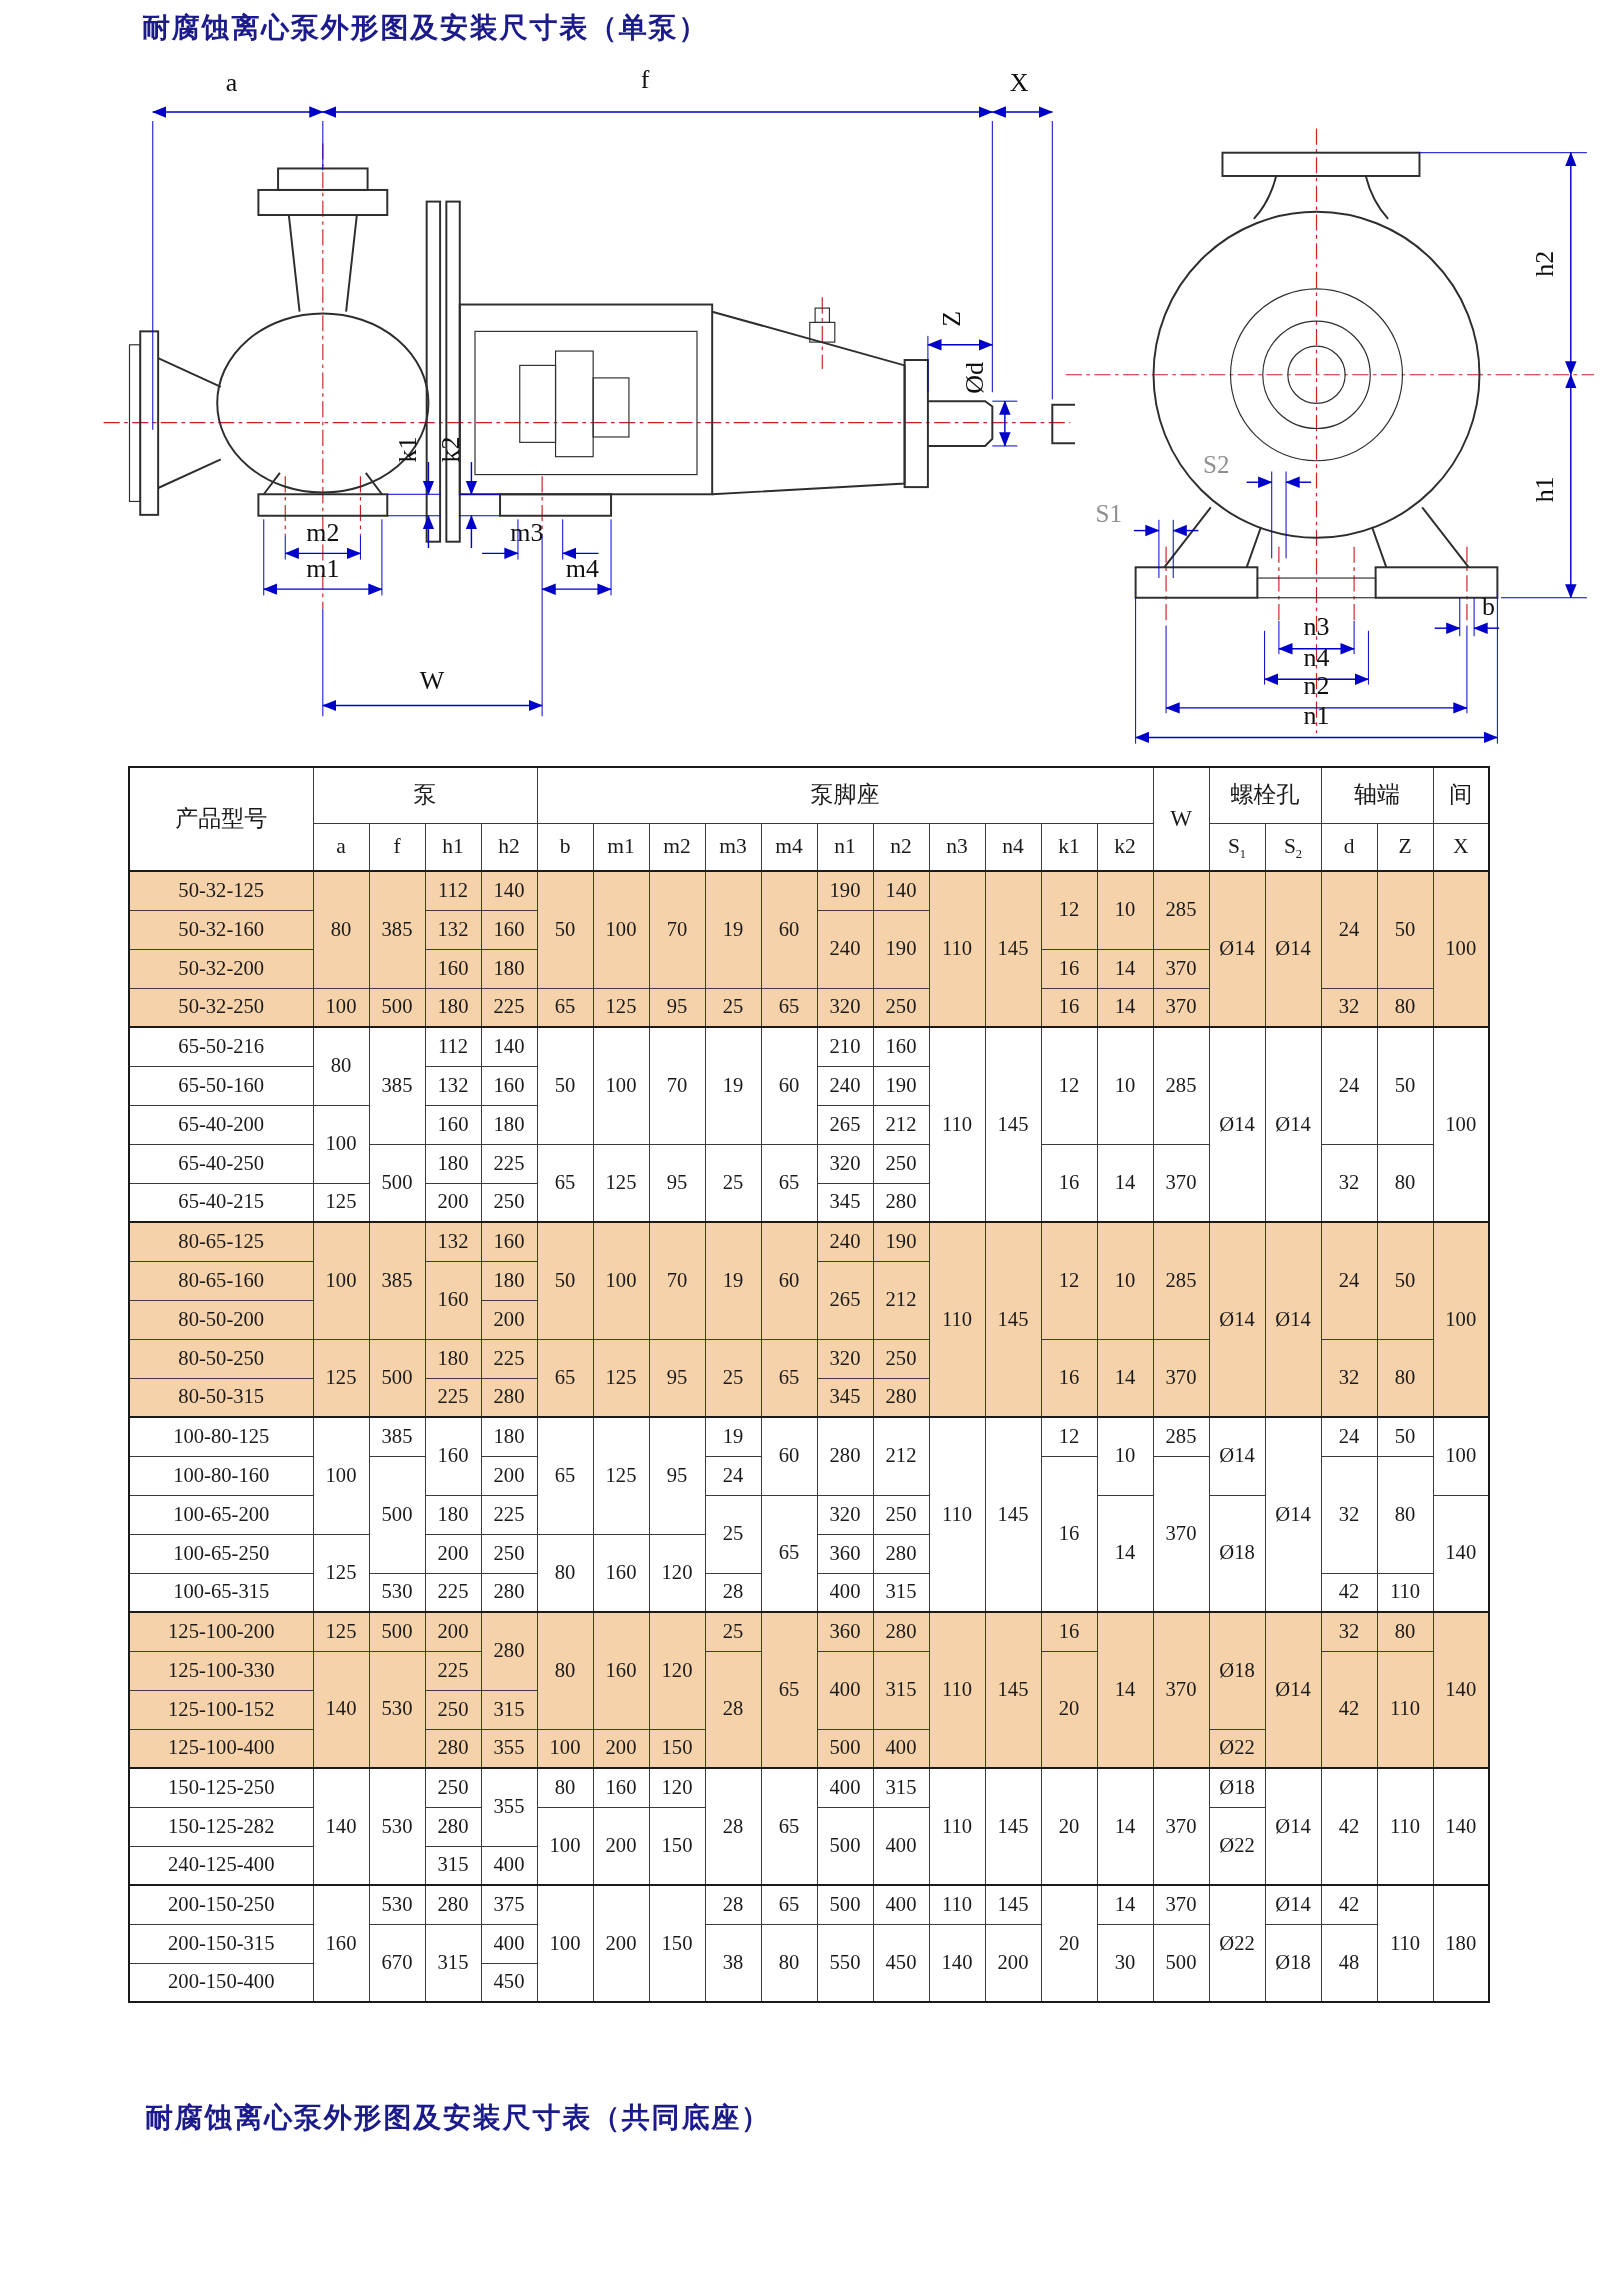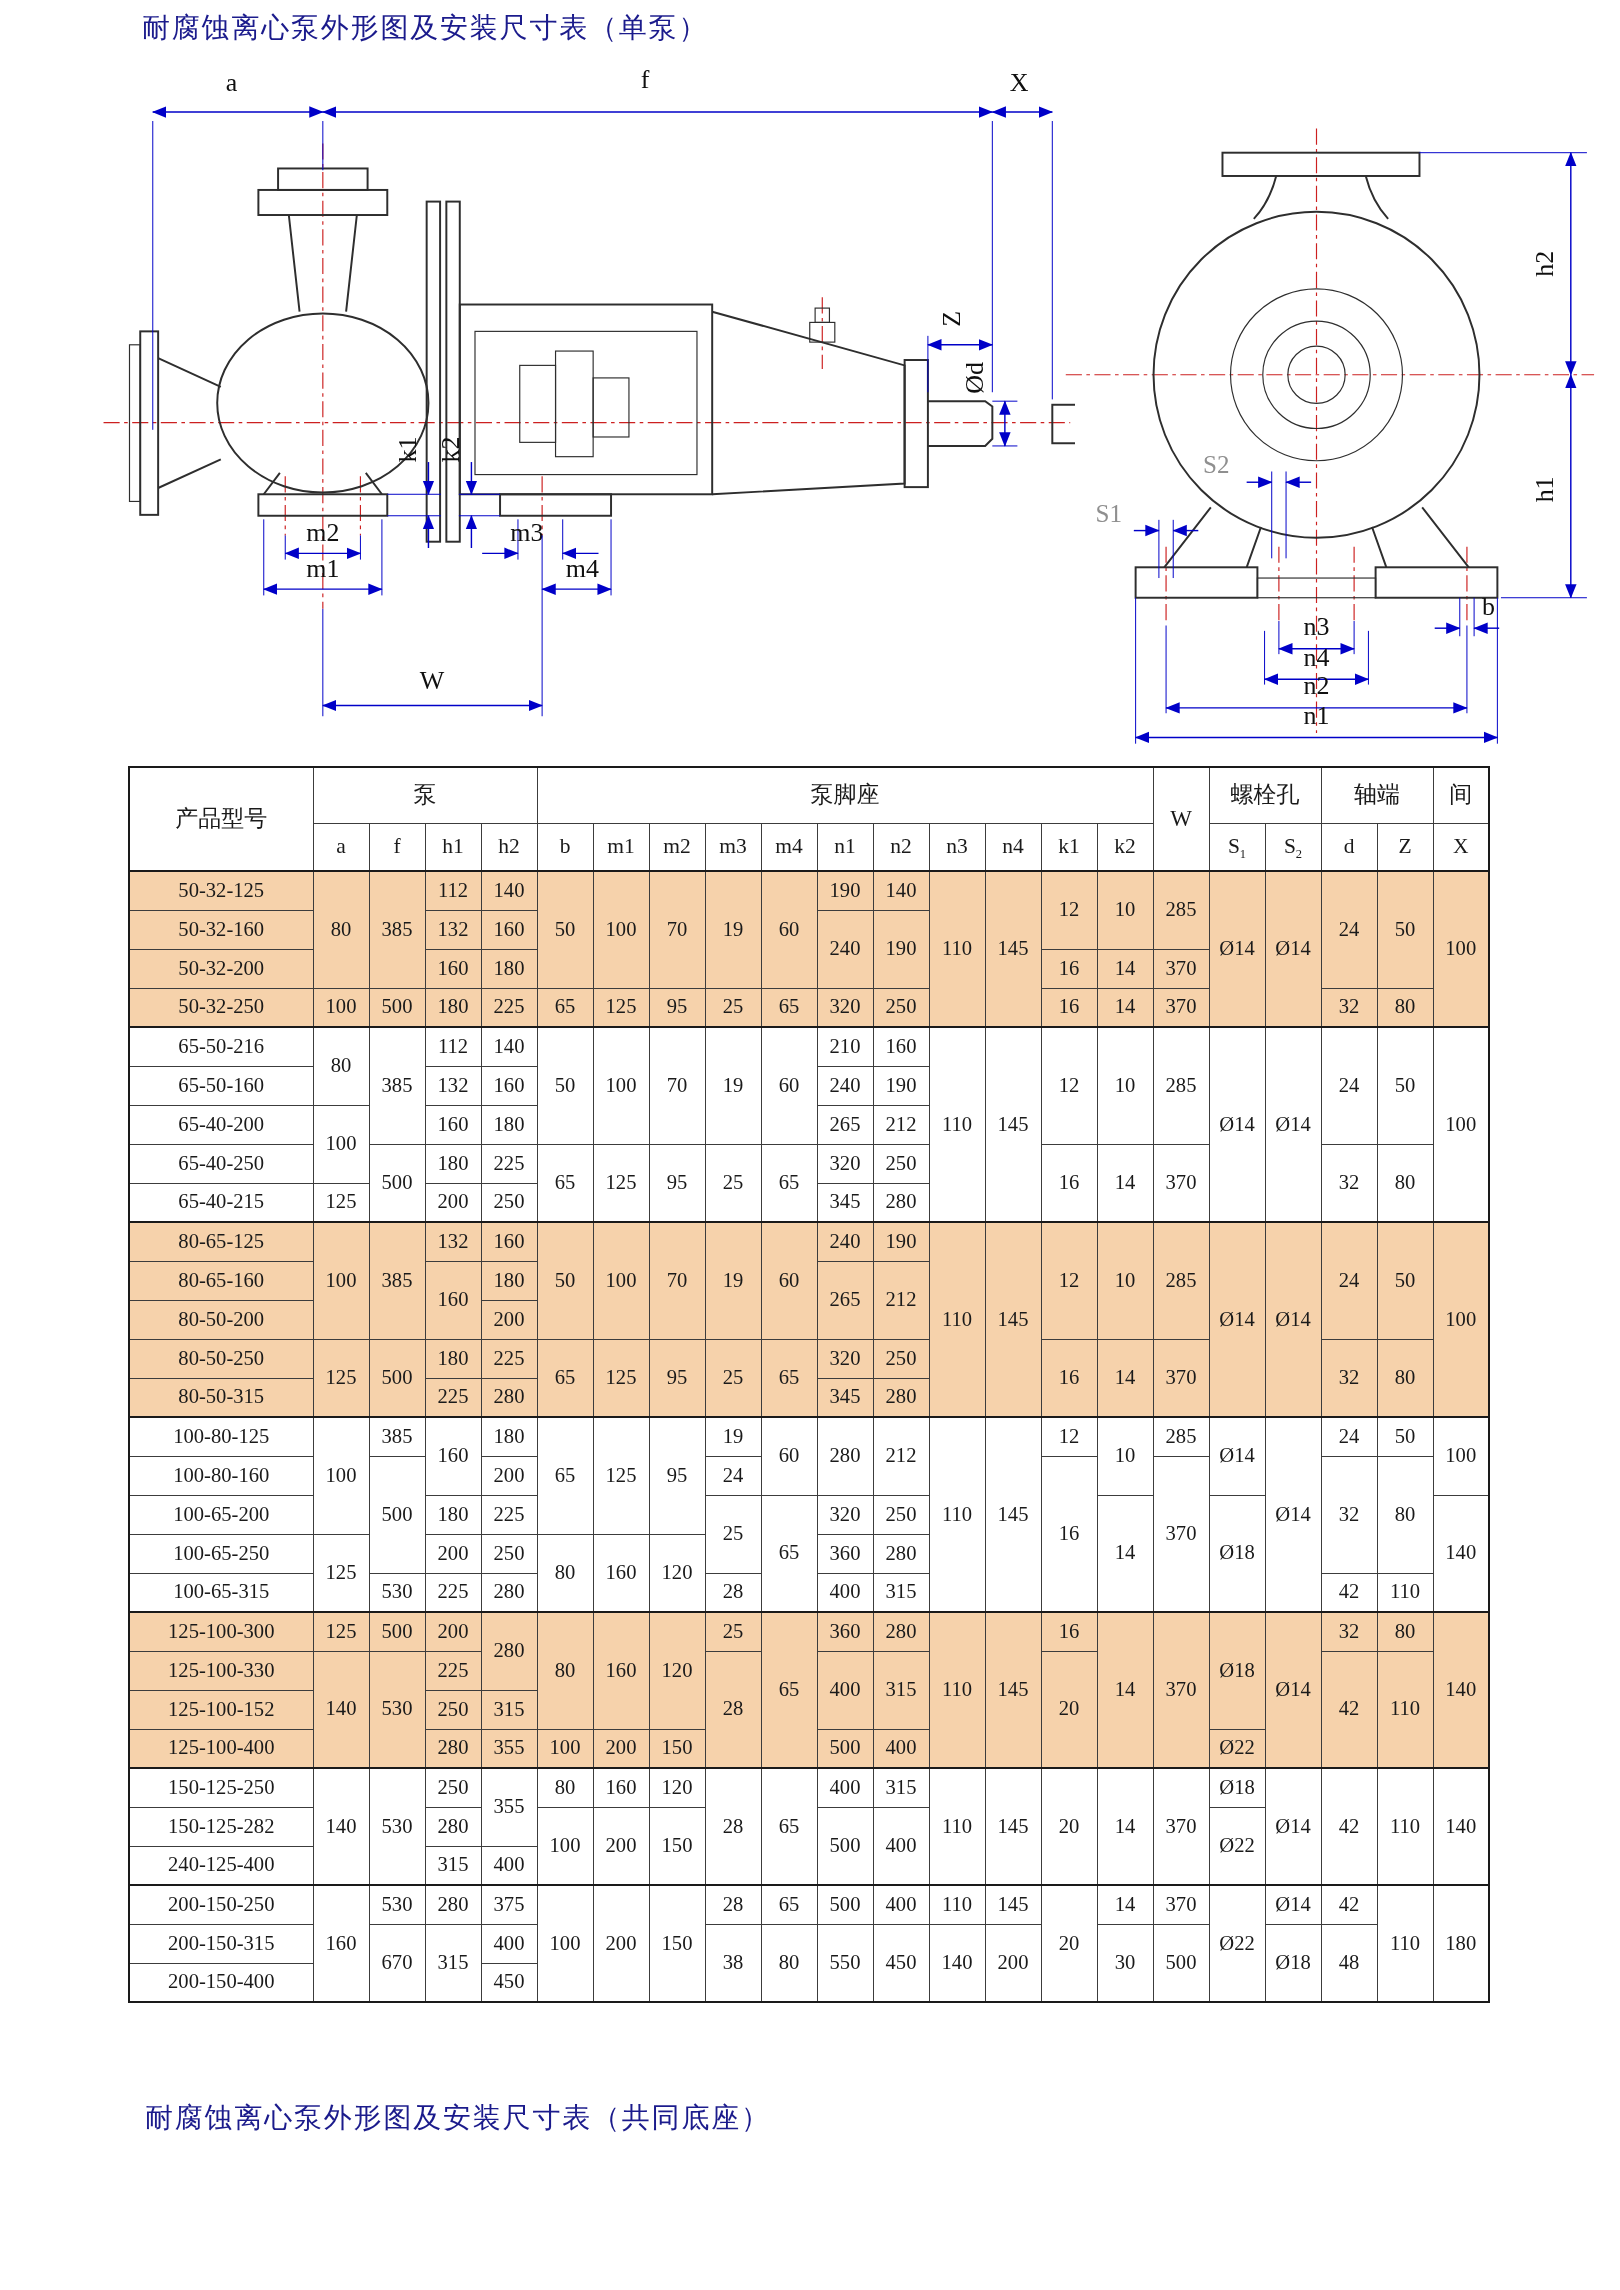--- a/index.html
+++ b/index.html
@@ -1,21 +1,21 @@
 <!DOCTYPE html>
 <html style="font-size:14.3px"><head>
 <meta charset="utf-8">
 <style>
   html,body{margin:0;padding:0;}
   body{
     width:1620px;height:2291px;background:#ffffff;position:relative;
     font-family:"Liberation Sans",sans-serif;overflow:hidden;
   }
   .title{
-    position:absolute;font-weight:normal;color:#1b1b8c;font-size:28px;
+    position:absolute;font-weight:bold;color:#1b1b8c;font-size:28px;
     letter-spacing:1.8px;font-family:"Liberation Sans",sans-serif;white-space:nowrap;
   }
   #title-top{left:142px;top:9px;}
   #title-bottom{left:145px;top:2099px;}
 
   
   table[data-name="dimension-table"]{
     position:absolute;left:128px;top:766px;
     border-collapse:collapse;table-layout:fixed;
     border:2.7px solid #1a1a1a;background:#fff;
@@ -552,21 +552,21 @@
         <td data-name="table-cell">530</td>
         <td data-name="table-cell">225</td>
         <td data-name="table-cell">280</td>
         <td data-name="table-cell">28</td>
         <td data-name="table-cell">400</td>
         <td data-name="table-cell">315</td>
         <td data-name="table-cell">42</td>
         <td data-name="table-cell">110</td>
       </tr>
       <tr data-name="table-row" class="shaded gs">
-        <td data-name="table-cell">125-100-300</td>
+        <td data-name="table-cell">125-100-200</td>
         <td data-name="table-cell">125</td>
         <td data-name="table-cell">500</td>
         <td data-name="table-cell">200</td>
         <td rowspan="2" data-name="table-cell">280</td>
         <td rowspan="3" data-name="table-cell">80</td>
         <td rowspan="3" data-name="table-cell">160</td>
         <td rowspan="3" data-name="table-cell">120</td>
         <td data-name="table-cell">25</td>
         <td rowspan="4" data-name="table-cell">65</td>
         <td data-name="table-cell">360</td>

